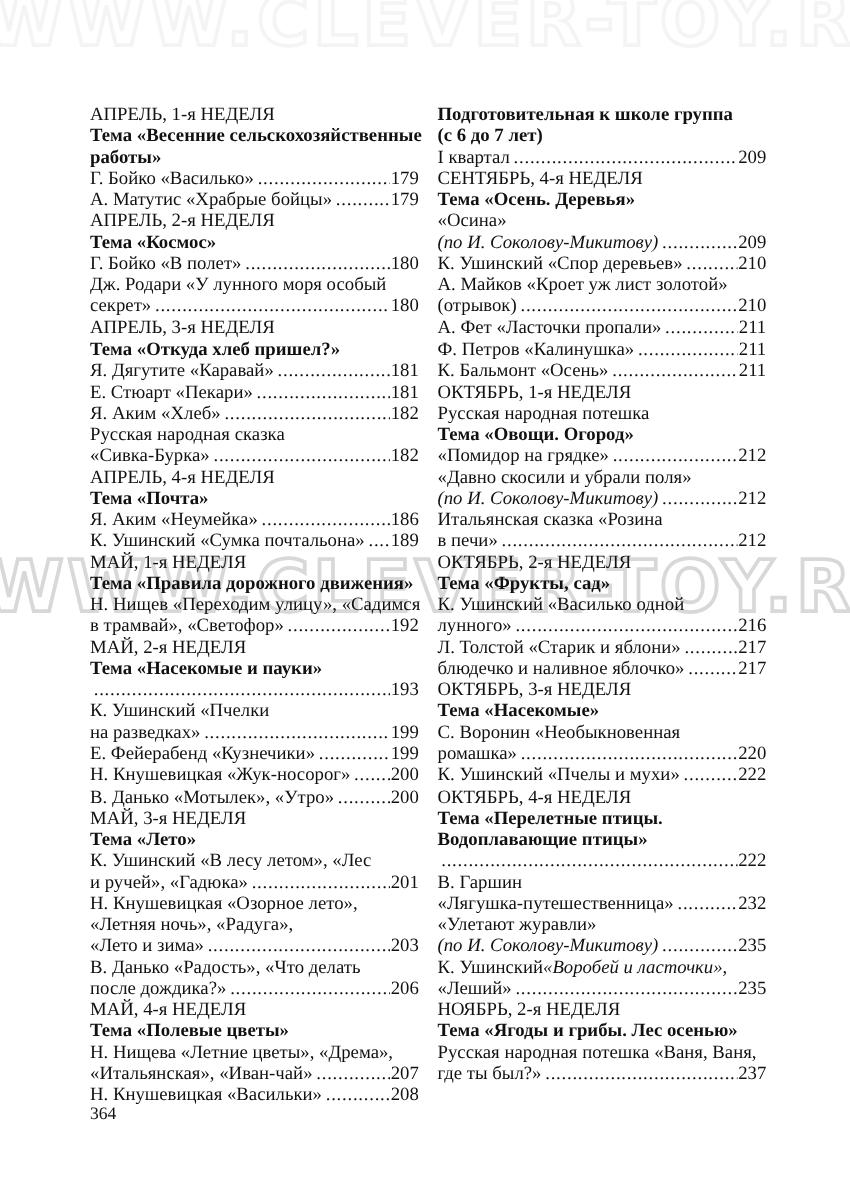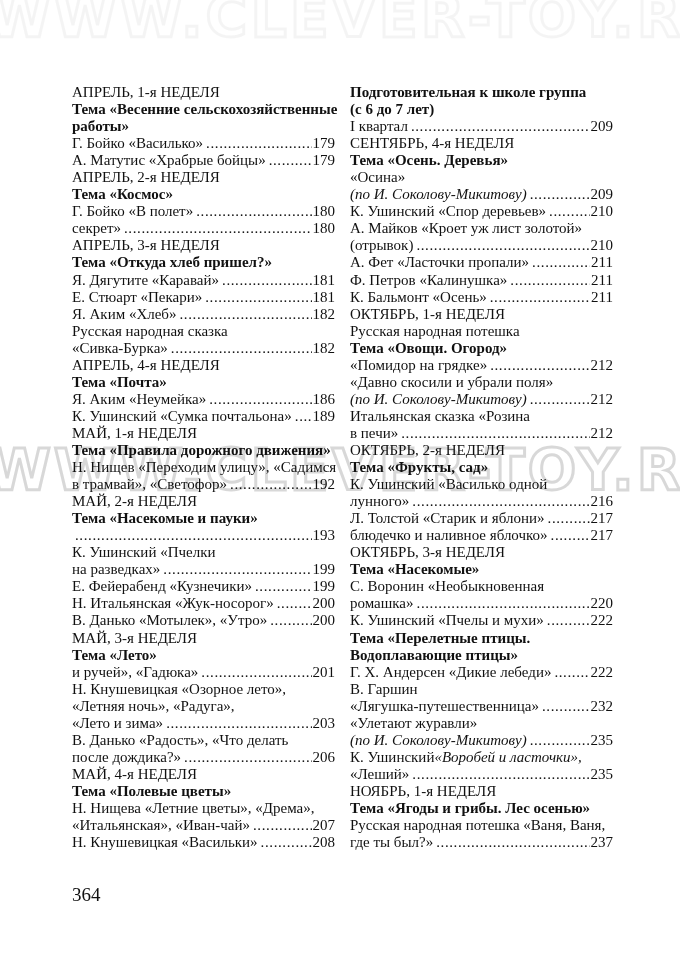--- a/index.html
+++ b/index.html
@@ -14,21 +14,21 @@
     font-size:15px;line-height:17px;white-space:nowrap;
   }
   .txt{flex:0 0 auto;}
   .b{font-weight:bold;}
   .i{font-style:italic;}
   .dots{
     flex:1 1 auto;overflow:hidden;min-width:6px;
     letter-spacing:0.6px;padding:0 1px 0 3px;
   }
   .pg{flex:0 0 auto;margin-left:1px;}
-  .pagenum{position:absolute;left:72px;top:884px;font-size:19px;z-index:2;}
+  .pagenum{position:absolute;left:72px;top:884px;font-size:14px;z-index:2;}
   .wm{
     position:absolute;left:-12px;width:704px;z-index:1;
     font-family:"DejaVu Sans", sans-serif;font-weight:bold;
     font-size:57px;letter-spacing:3px;text-align:center;white-space:nowrap;
     color:rgba(255,255,255,0);-webkit-text-stroke:3px #d2d2d2;
     pointer-events:none;
   }
   .wm-mid{top:437px;opacity:0.85;}
   .wm-top{top:-16px;opacity:0.22;}
 </style>
@@ -66,20 +66,23 @@
         </div>
         <div class="line">
           <span class="txt b">Тема «Космос»</span>
         </div>
         <div class="line">
           <span class="txt">Г. Бойко «В полет»</span>
           <span class="dots">........................................................................................................................................................................................................</span>
           <span class="pg">180</span>
         </div>
         <div class="line">
+          <span class="txt">Дж. Родари «У лунного моря особый</span>
+        </div>
+        <div class="line">
           <span class="txt">секрет»</span>
           <span class="dots">........................................................................................................................................................................................................</span>
           <span class="pg">180</span>
         </div>
         <div class="line">
           <span class="txt">АПРЕЛЬ, 3-я НЕДЕЛЯ</span>
         </div>
         <div class="line">
           <span class="txt b">Тема «Откуда хлеб пришел?»</span>
         </div>
@@ -153,34 +156,37 @@
           <span class="txt">на разведках»</span>
           <span class="dots">........................................................................................................................................................................................................</span>
           <span class="pg">199</span>
         </div>
         <div class="line">
           <span class="txt">Е. Фейерабенд «Кузнечики»</span>
           <span class="dots">........................................................................................................................................................................................................</span>
           <span class="pg">199</span>
         </div>
         <div class="line">
-          <span class="txt">Н. Итальянская «Жук-носорог»</span>
+          <span class="txt">Н. Кнушевицкая «Жук-носорог»</span>
           <span class="dots">........................................................................................................................................................................................................</span>
           <span class="pg">200</span>
         </div>
         <div class="line">
           <span class="txt">В. Данько «Мотылек», «Утро»</span>
           <span class="dots">........................................................................................................................................................................................................</span>
           <span class="pg">200</span>
         </div>
         <div class="line">
           <span class="txt">МАЙ, 3-я НЕДЕЛЯ</span>
         </div>
         <div class="line">
           <span class="txt b">Тема «Лето»</span>
+        </div>
+        <div class="line">
+          <span class="txt">К. Ушинский «В лесу летом», «Лес</span>
         </div>
         <div class="line">
           <span class="txt">и ручей», «Гадюка»</span>
           <span class="dots">........................................................................................................................................................................................................</span>
           <span class="pg">201</span>
         </div>
         <div class="line">
           <span class="txt">Н. Кнушевицкая «Озорное лето»,</span>
         </div>
         <div class="line">
@@ -340,27 +346,29 @@
           <span class="txt">ромашка»</span>
           <span class="dots">........................................................................................................................................................................................................</span>
           <span class="pg">220</span>
         </div>
         <div class="line">
           <span class="txt">К. Ушинский «Пчелы и мухи»</span>
           <span class="dots">........................................................................................................................................................................................................</span>
           <span class="pg">222</span>
         </div>
         <div class="line">
+          <span class="txt">ОКТЯБРЬ, 4-я НЕДЕЛЯ</span>
+        </div>
+        <div class="line">
           <span class="txt b">Тема «Перелетные птицы.</span>
         </div>
         <div class="line">
           <span class="txt b">Водоплавающие птицы»</span>
         </div>
         <div class="line">
-          <span class="txt">Г. Х. Андерсен «Дикие лебеди»</span>
           <span class="dots">........................................................................................................................................................................................................</span>
           <span class="pg">222</span>
         </div>
         <div class="line">
           <span class="txt">В. Гаршин</span>
         </div>
         <div class="line">
           <span class="txt">«Лягушка-путешественница»</span>
           <span class="dots">........................................................................................................................................................................................................</span>
           <span class="pg">232</span>
@@ -376,21 +384,21 @@
         <div class="line">
           <span class="txt">К. Ушинский </span>
           <span class="txt i">«Воробей и ласточки»,</span>
         </div>
         <div class="line">
           <span class="txt">«Леший»</span>
           <span class="dots">........................................................................................................................................................................................................</span>
           <span class="pg">235</span>
         </div>
         <div class="line">
-          <span class="txt">НОЯБРЬ, 1-я НЕДЕЛЯ</span>
+          <span class="txt">НОЯБРЬ, 2-я НЕДЕЛЯ</span>
         </div>
         <div class="line">
           <span class="txt b">Тема «Ягоды и грибы. Лес осенью»</span>
         </div>
         <div class="line">
           <span class="txt">Русская народная потешка «Ваня, Ваня,</span>
         </div>
         <div class="line">
           <span class="txt">где ты был?»</span>
           <span class="dots">........................................................................................................................................................................................................</span>

